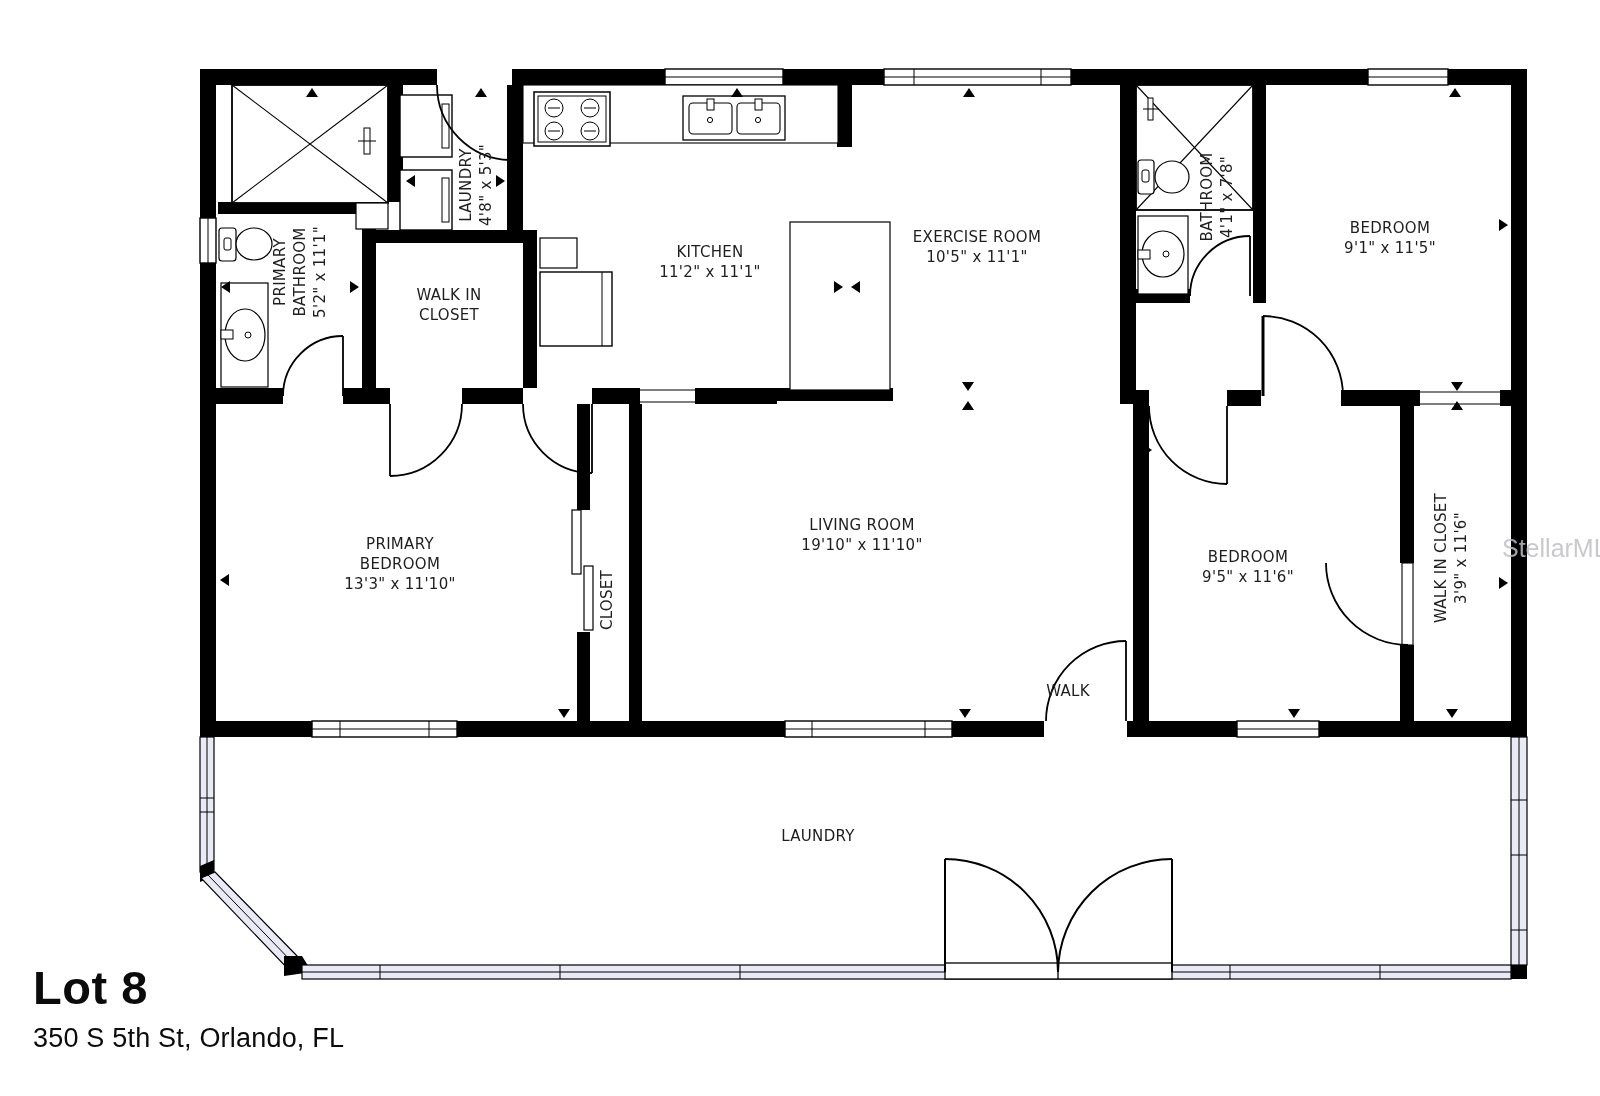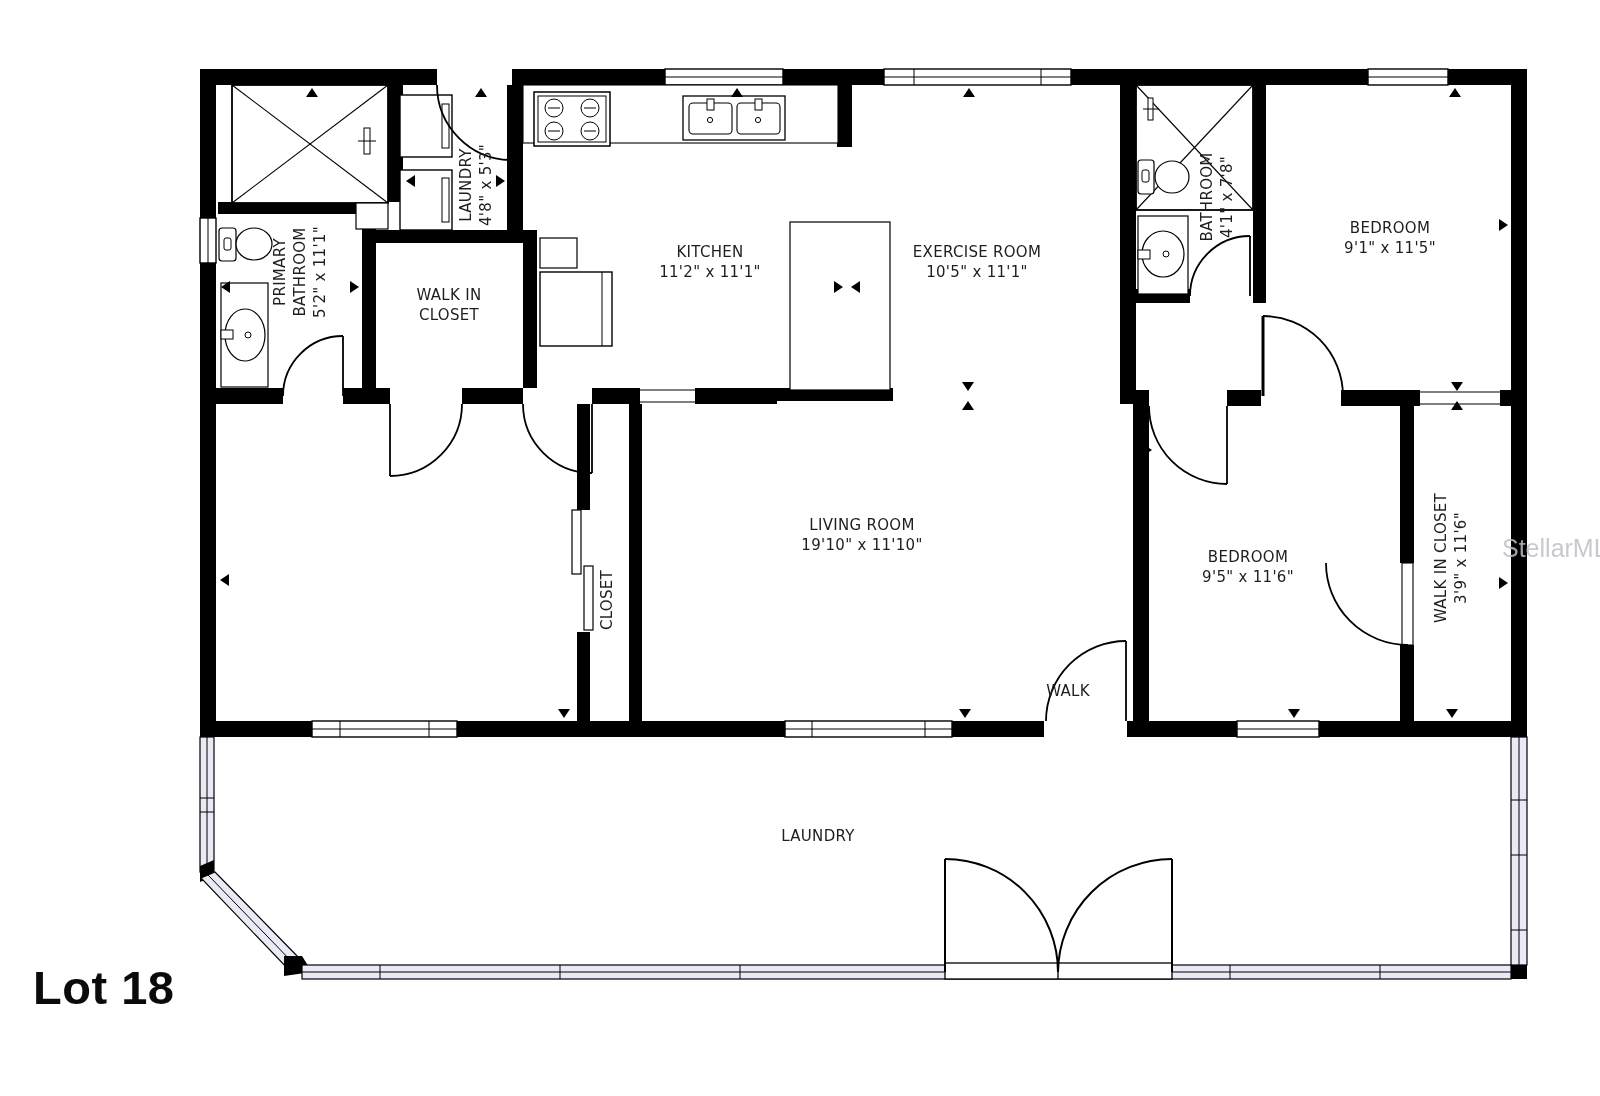--- a/index.html
+++ b/index.html
@@ -330,35 +330,39 @@
 
   <div class="lbl" style="left:449px;top:306px;width:100px">
     <span class="name wrap">WALK IN CLOSET</span>
   </div>
 
   <div class="lbl" style="left:710px;top:263px">
     <span class="name">KITCHEN</span>
     <span class="dims">11'2" x 11'1"</span>
   </div>
 
-  <div class="lbl" style="left:977px;top:263px">
+  <div class="lbl" style="left:977px;top:248px">
     <span class="name">EXERCISE ROOM</span>
     <span class="dims">10'5" x 11'1"</span>
   </div>
 
   <div class="lbl rot" style="left:1218px;top:197px">
     <span class="name">BATHROOM</span>
     <span class="dims">4'1" x 7'8"</span>
   </div>
 
   <div class="lbl" style="left:1390px;top:239px">
     <span class="name">BEDROOM</span>
     <span class="dims">9'1" x 11'5"</span>
   </div>
 
+  <div class="lbl" style="left:400px;top:565px;width:120px">
+    <span class="name wrap">PRIMARY BEDROOM</span>
+    <span class="dims">13'3" x 11'10"</span>
+  </div>
 
   <div class="lbl rot" style="left:608px;top:600px">
     <span class="name">CLOSET</span>
   </div>
 
   <div class="lbl" style="left:862px;top:536px">
     <span class="name">LIVING ROOM</span>
     <span class="dims">19'10" x 11'10"</span>
   </div>
 
@@ -374,18 +378,19 @@
 
   <div class="lbl" style="left:1068px;top:692px">
     <span class="name">WALK</span>
   </div>
 
   <div class="lbl" style="left:818px;top:837px">
     <span class="name">LAUNDRY</span>
   </div>
 
   <div class="title-block">
-    <div class="lot">Lot 18</div>
+    <div class="lot">Lot 8</div>
+    <div class="addr">350 S 5th St, Orlando, FL</div>
   </div>
 
   <div class="watermark">StellarMLS</div>
 
 </div>
 
 </body></html>

